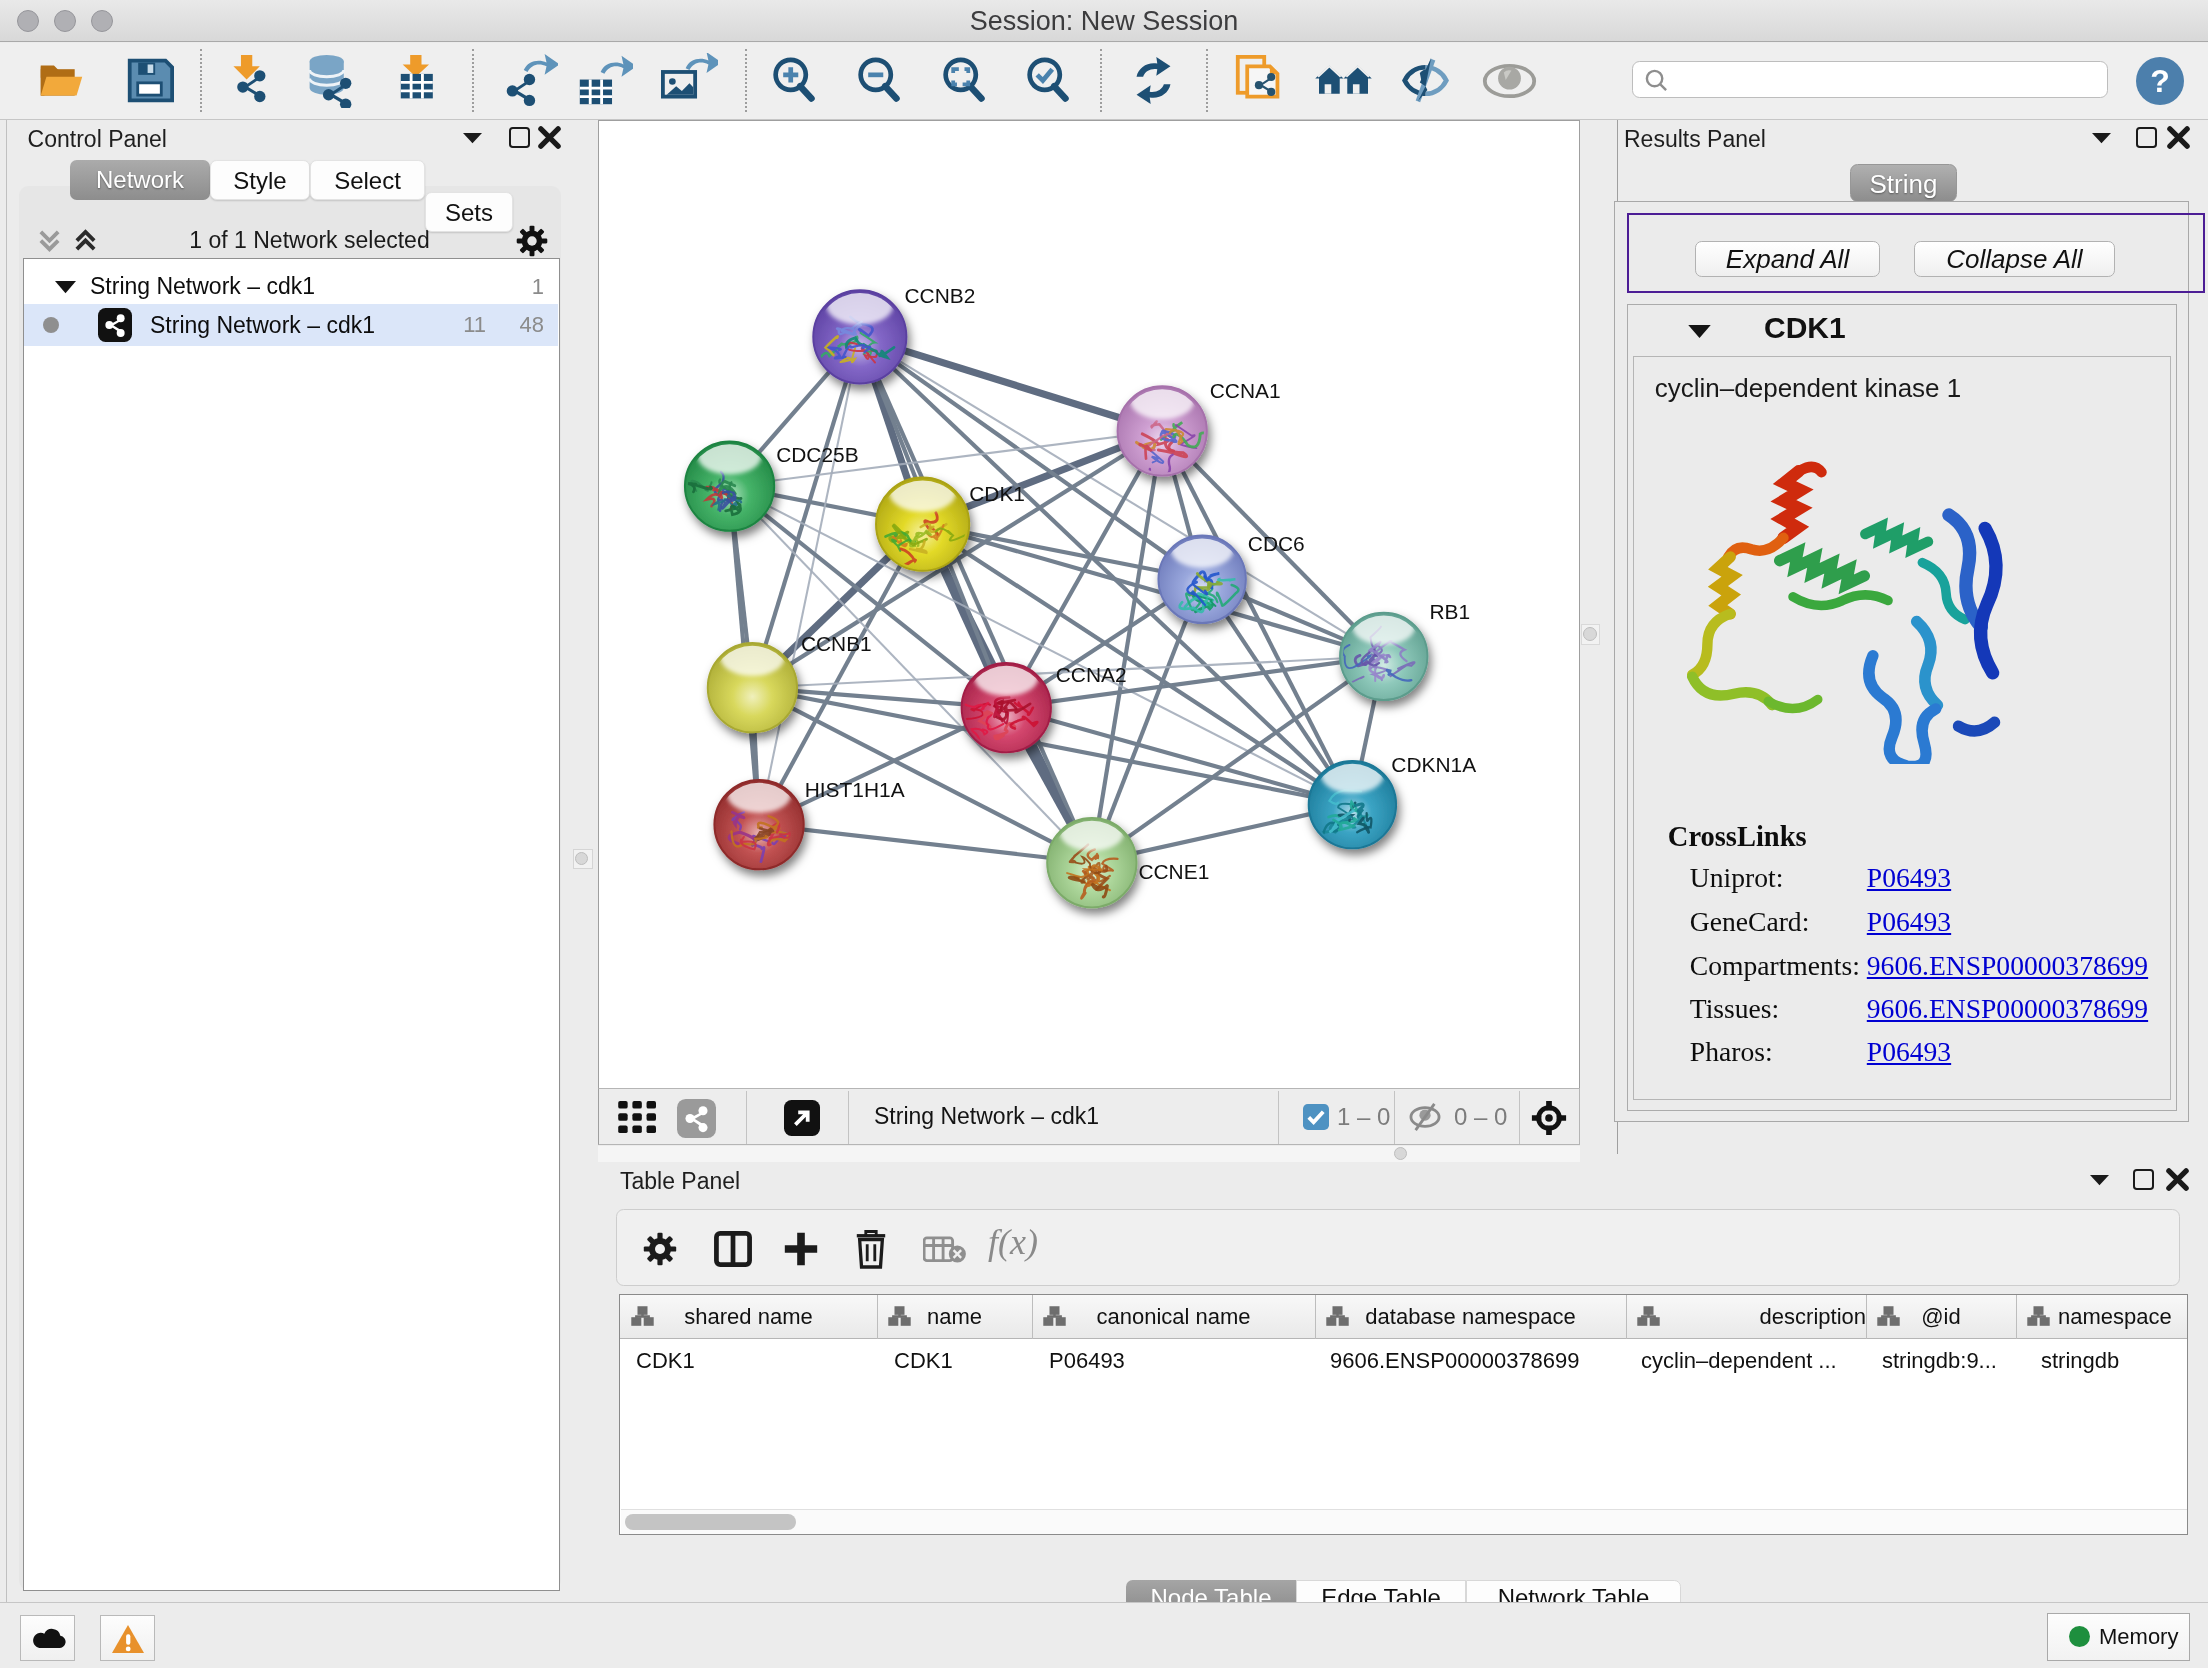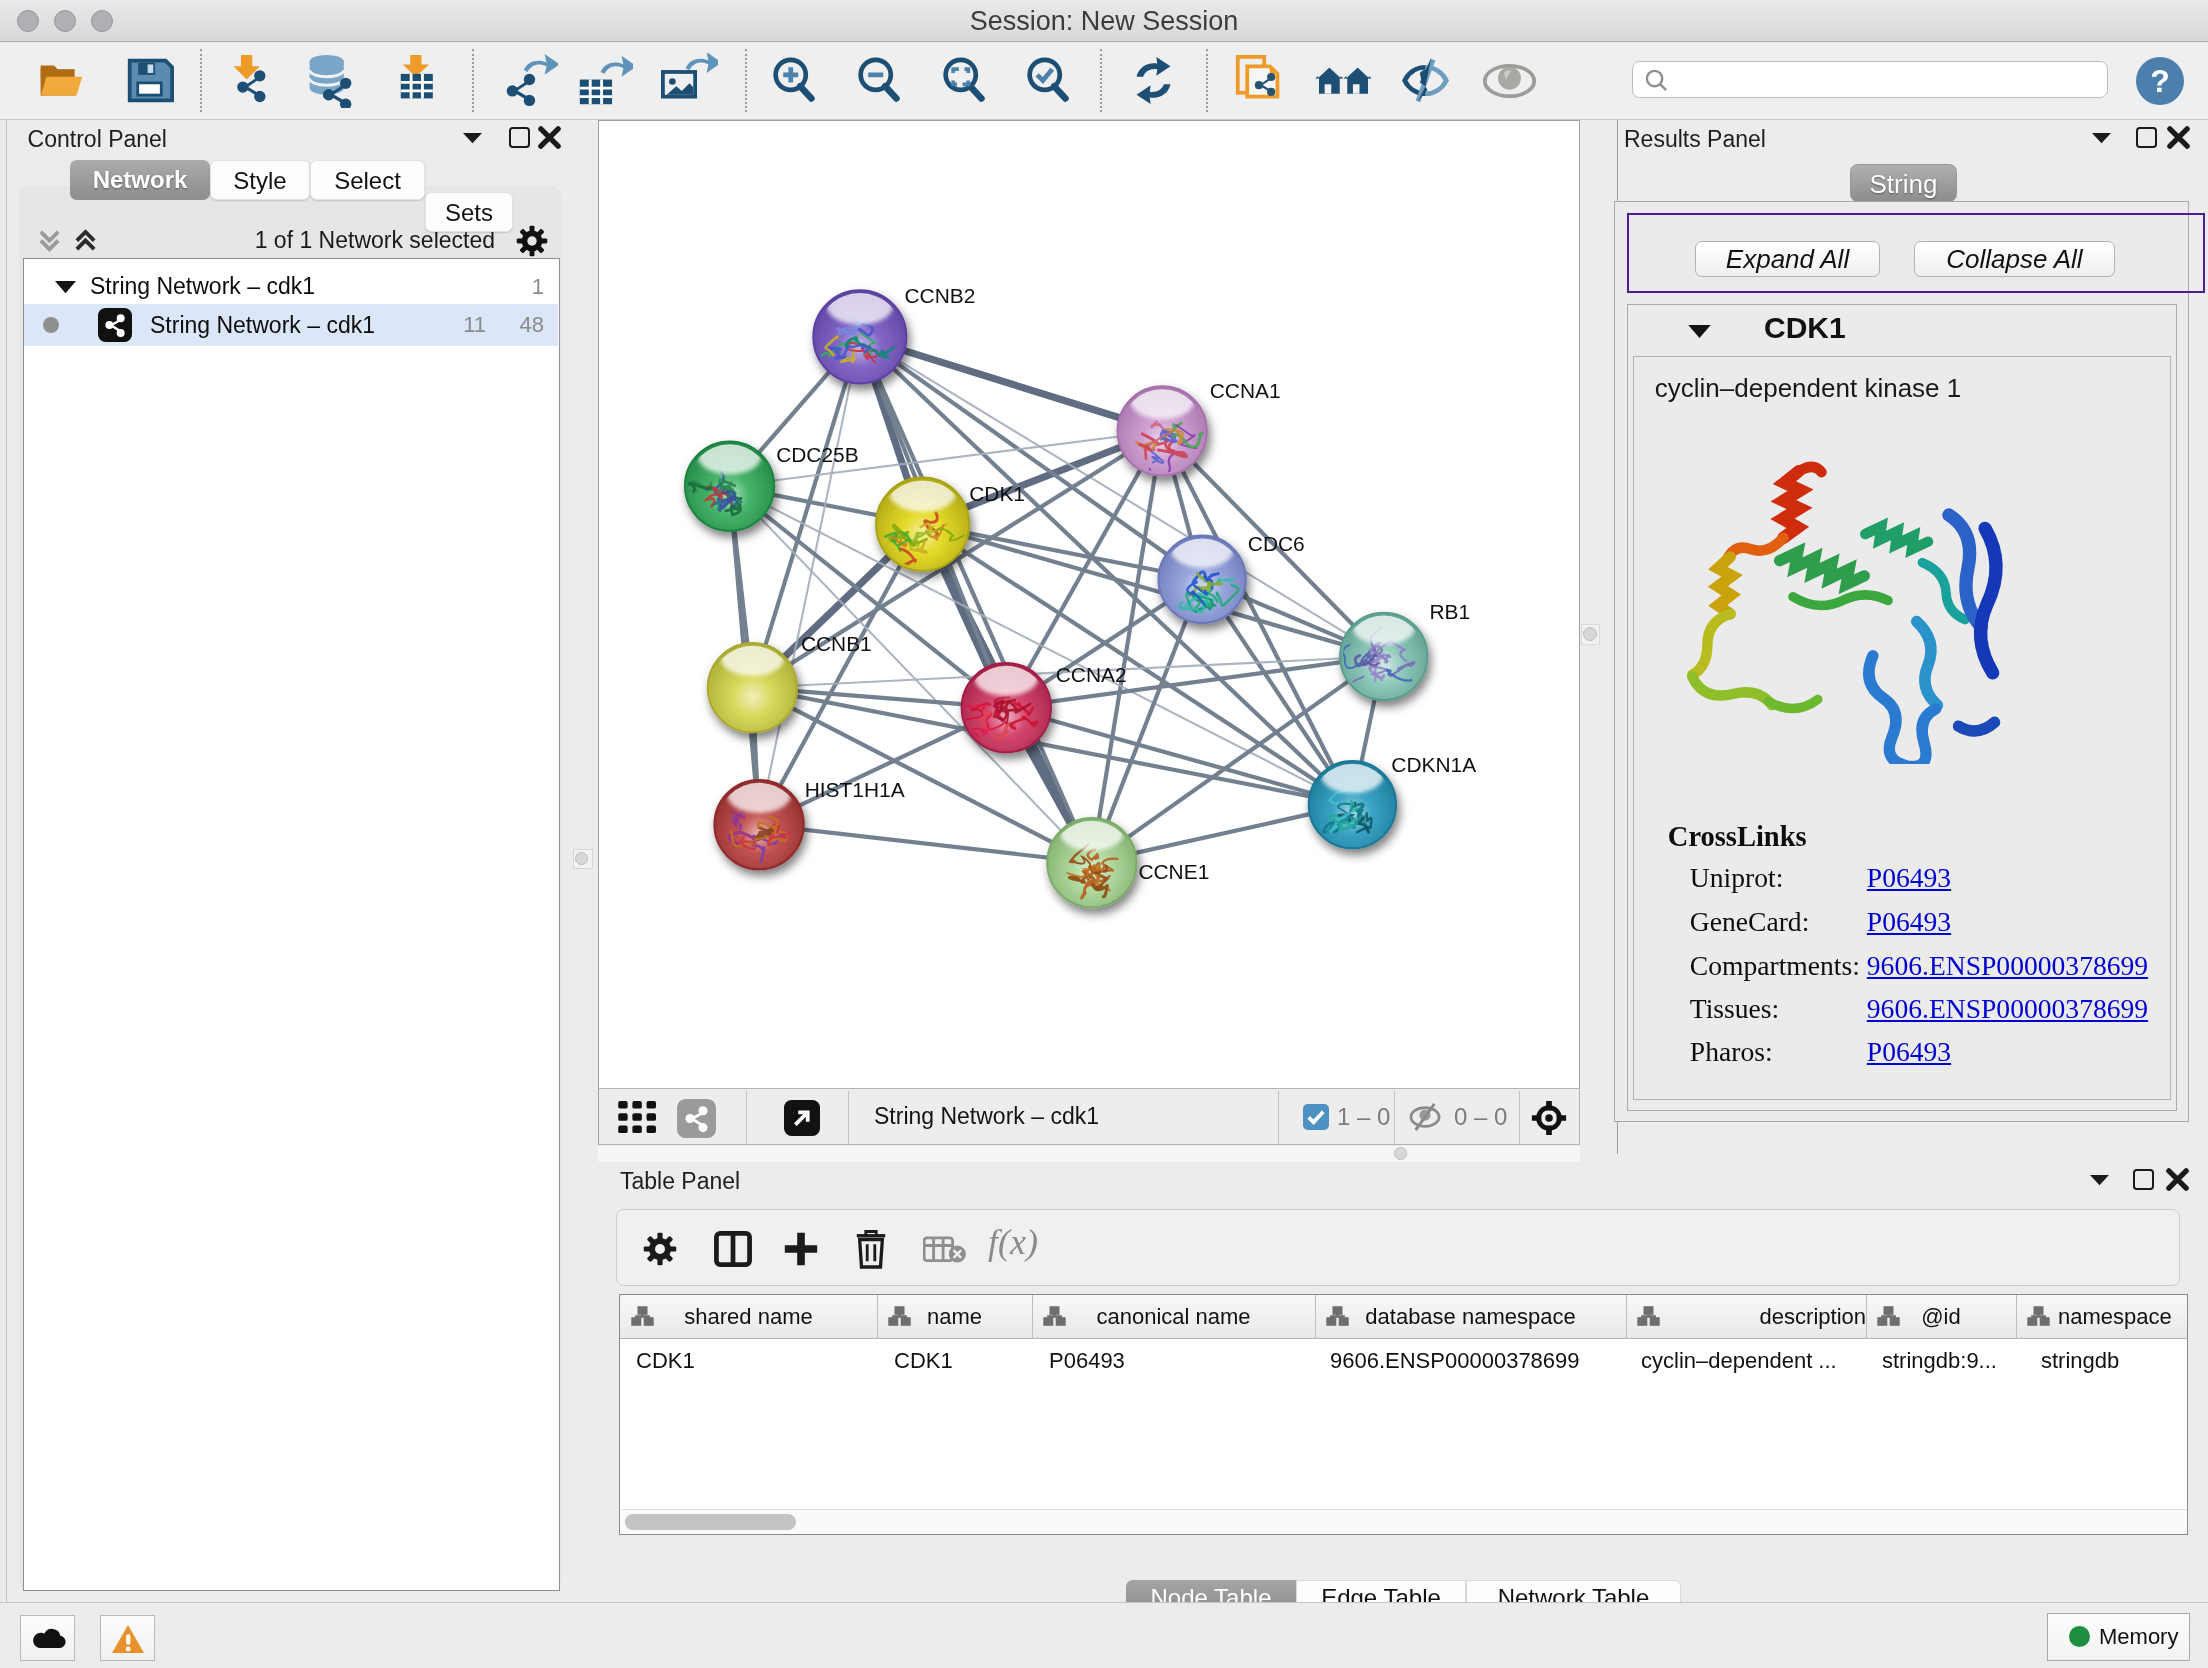--- a/index.html
+++ b/index.html
@@ -169,37 +169,37 @@
 <div class="abs" style="left:2136px;top:57px;width:48px;height:48px;border-radius:50%;background:#4c7fac;color:#fff;text-align:center;line-height:48px;font-size:32px;font-weight:bold;">?</div>
 <div class="abs" style="left:5.7px;top:120px;width:0;height:1482px;border-left:1px solid #c0c0c0;"></div>
 <div class="abs txt" style="left:27.6px;top:126px;font-size:23px;color:#1e1e1e;">Control Panel</div>
 <svg class="abs" style="left:462px;top:131px;" width="21" height="13.3" viewBox="0 0 22 14">
     <path d="M1 2 h20 l-10 11z" fill="#1a1a1a"></path>
   </svg>
 <div class="abs" style="left:509px;top:127px;width:21px;height:21px;border:2.9px solid #1a1a1a;border-radius:3.8px;"></div>
 <svg class="abs" style="left:538px;top:126px;" width="23" height="23" viewBox="0 0 24 24">
     <path d="M3 3 L21 21 M21 3 L3 21" stroke="#1a1a1a" stroke-width="5.5" stroke-linecap="round"></path>
   </svg>
-<div class="abs txt" style="z-index:5;left:70px;top:160px;width:140px;height:40px;background:linear-gradient(#ababab,#8d8d8d);border-radius:6.7px;color:#fff;text-align:center;line-height:40px;font-size:24px;text-shadow:0 1px 1.9px rgba(0,0,0,.4);font-weight:bold;">Network</div>
+<div class="abs txt" style="z-index:5;left:70px;top:160px;width:140px;height:40px;background:linear-gradient(#ababab,#8d8d8d);border-radius:6.7px;color:#fff;text-align:center;line-height:40px;font-size:24px;text-shadow:0 1px 1.9px rgba(0,0,0,.4);">Network</div>
 <div class="abs txt" style="z-index:5;left:210px;top:160px;width:100px;height:40px;background:#fdfdfd;border:1px solid #e3e3e3;border-radius:6.7px;color:#111;text-align:center;line-height:40px;font-size:24px;box-shadow:0 1px 1.9px rgba(0,0,0,.15);">Style</div>
 <div class="abs txt" style="z-index:5;left:310px;top:160px;width:115px;height:40px;background:#fdfdfd;border:1px solid #e3e3e3;border-radius:6.7px;color:#111;text-align:center;line-height:40px;font-size:24px;box-shadow:0 1px 1.9px rgba(0,0,0,.15);">Select</div>
 <div class="abs txt" style="z-index:5;left:425px;top:160px;width:88px;height:40px;background:#fdfdfd;border:1px solid #e3e3e3;border-radius:6.7px;color:#111;text-align:center;line-height:40px;font-size:24px;box-shadow:0 1px 1.9px rgba(0,0,0,.15);margin-top:32px;">Sets</div>
 <div class="abs" style="left:19px;top:186px;width:542px;height:1404px;background:#e6e6e6;border-radius:9.5px;"></div>
 <div class="abs" style="left:19px;top:223px;width:542px;height:35px;">
 <svg class="abs" style="left:17px;top:5.7px;" width="27" height="25" viewBox="0 0 28 26">
       <g fill="none" stroke="#9a9a9a" stroke-width="4">
         <path d="M5 3 l9 9 9-9 M5 12 l9 9 9-9"></path>
       </g>
     </svg>
 <svg class="abs" style="left:53px;top:5.7px;" width="27" height="25" viewBox="0 0 28 26">
       <g fill="none" stroke="#2b2b2b" stroke-width="4">
         <path d="M5 12 l9 -9 9 9 M5 21 l9 -9 9 9"></path>
       </g>
     </svg>
-<div class="abs txt" style="left:105px;top:0;width:371px;text-align:right;font-size:23px;line-height:35px;color:#1a1a1a;">1 of 1 Network selected</div>
+<div class="abs txt" style="left:105px;top:0;width:371px;text-align:center;font-size:23px;line-height:35px;color:#1a1a1a;">1 of 1 Network selected</div>
 <svg class="abs" style="left:496px;top:1px;" width="34" height="34" viewBox="0 0 36 36">
       <g fill="#111">
         <circle cx="18" cy="18" r="11"></circle>
         <g>
           <rect x="15.4" y="1.8" width="5.2" height="8" rx="1.2" transform="rotate(0 18 18)"></rect>
           <rect x="15.4" y="1.8" width="5.2" height="8" rx="1.2" transform="rotate(45 18 18)"></rect>
           <rect x="15.4" y="1.8" width="5.2" height="8" rx="1.2" transform="rotate(90 18 18)"></rect>
           <rect x="15.4" y="1.8" width="5.2" height="8" rx="1.2" transform="rotate(135 18 18)"></rect>
           <rect x="15.4" y="1.8" width="5.2" height="8" rx="1.2" transform="rotate(180 18 18)"></rect>
           <rect x="15.4" y="1.8" width="5.2" height="8" rx="1.2" transform="rotate(225 18 18)"></rect>

